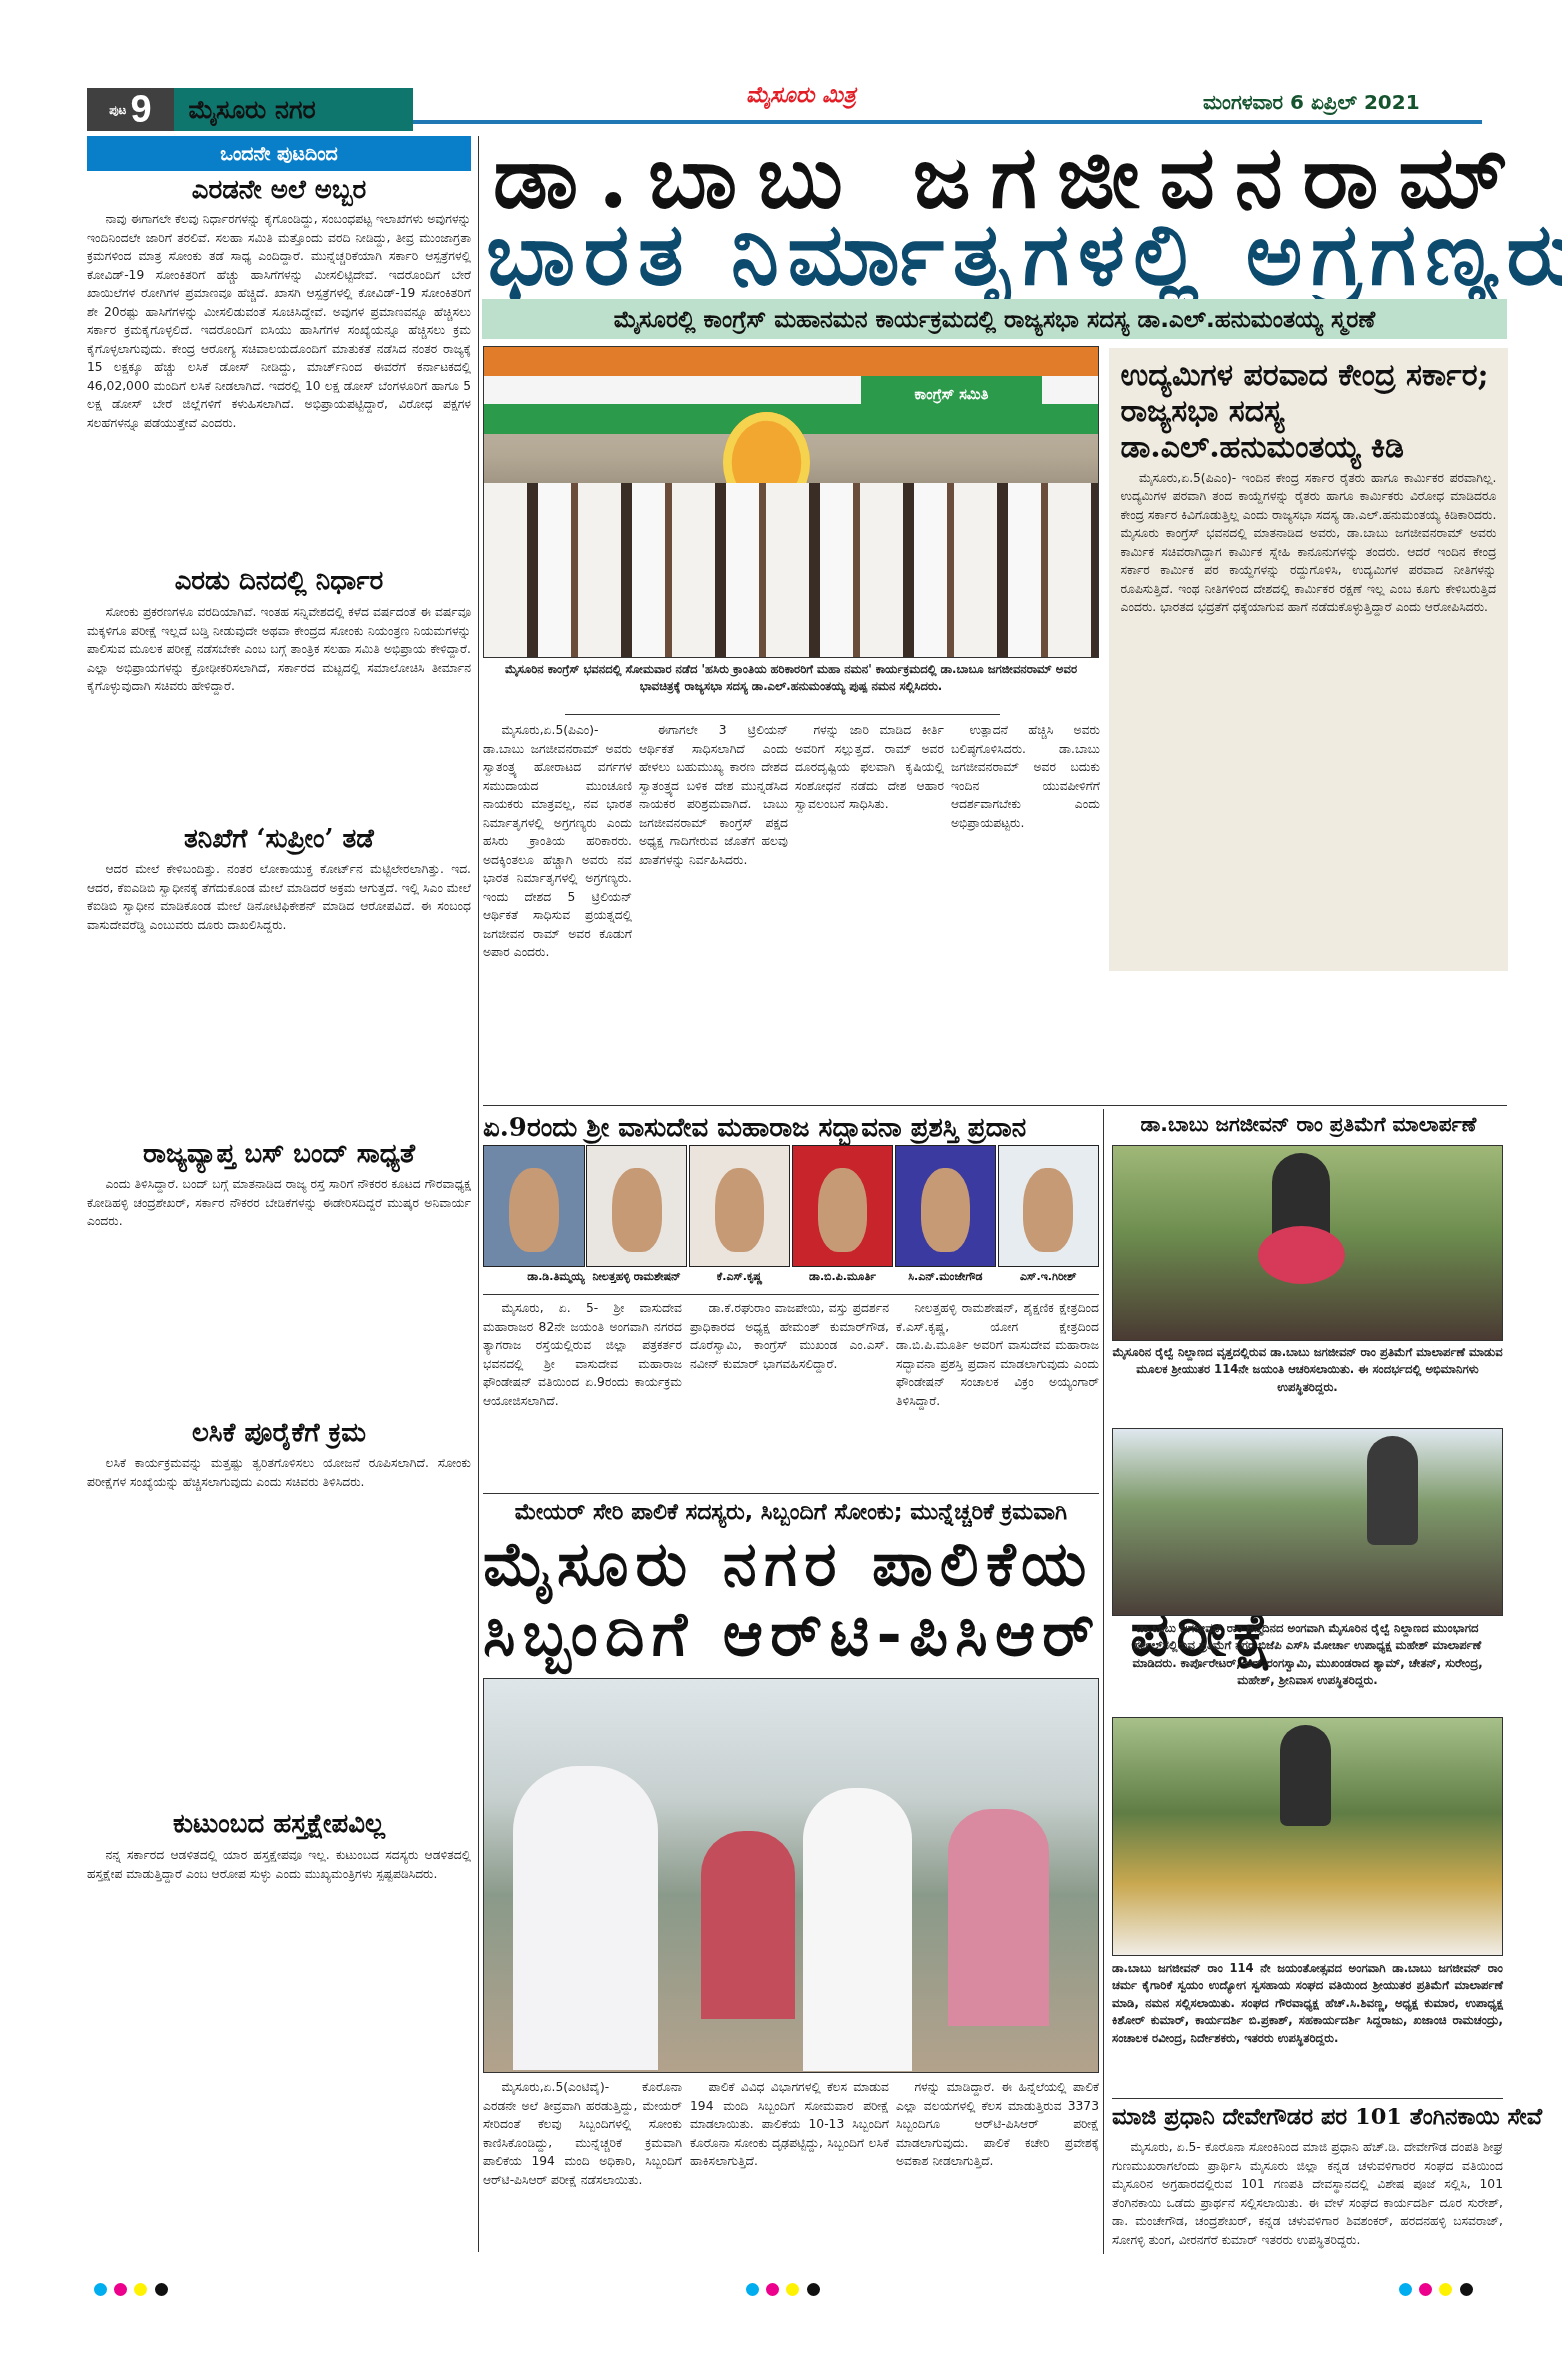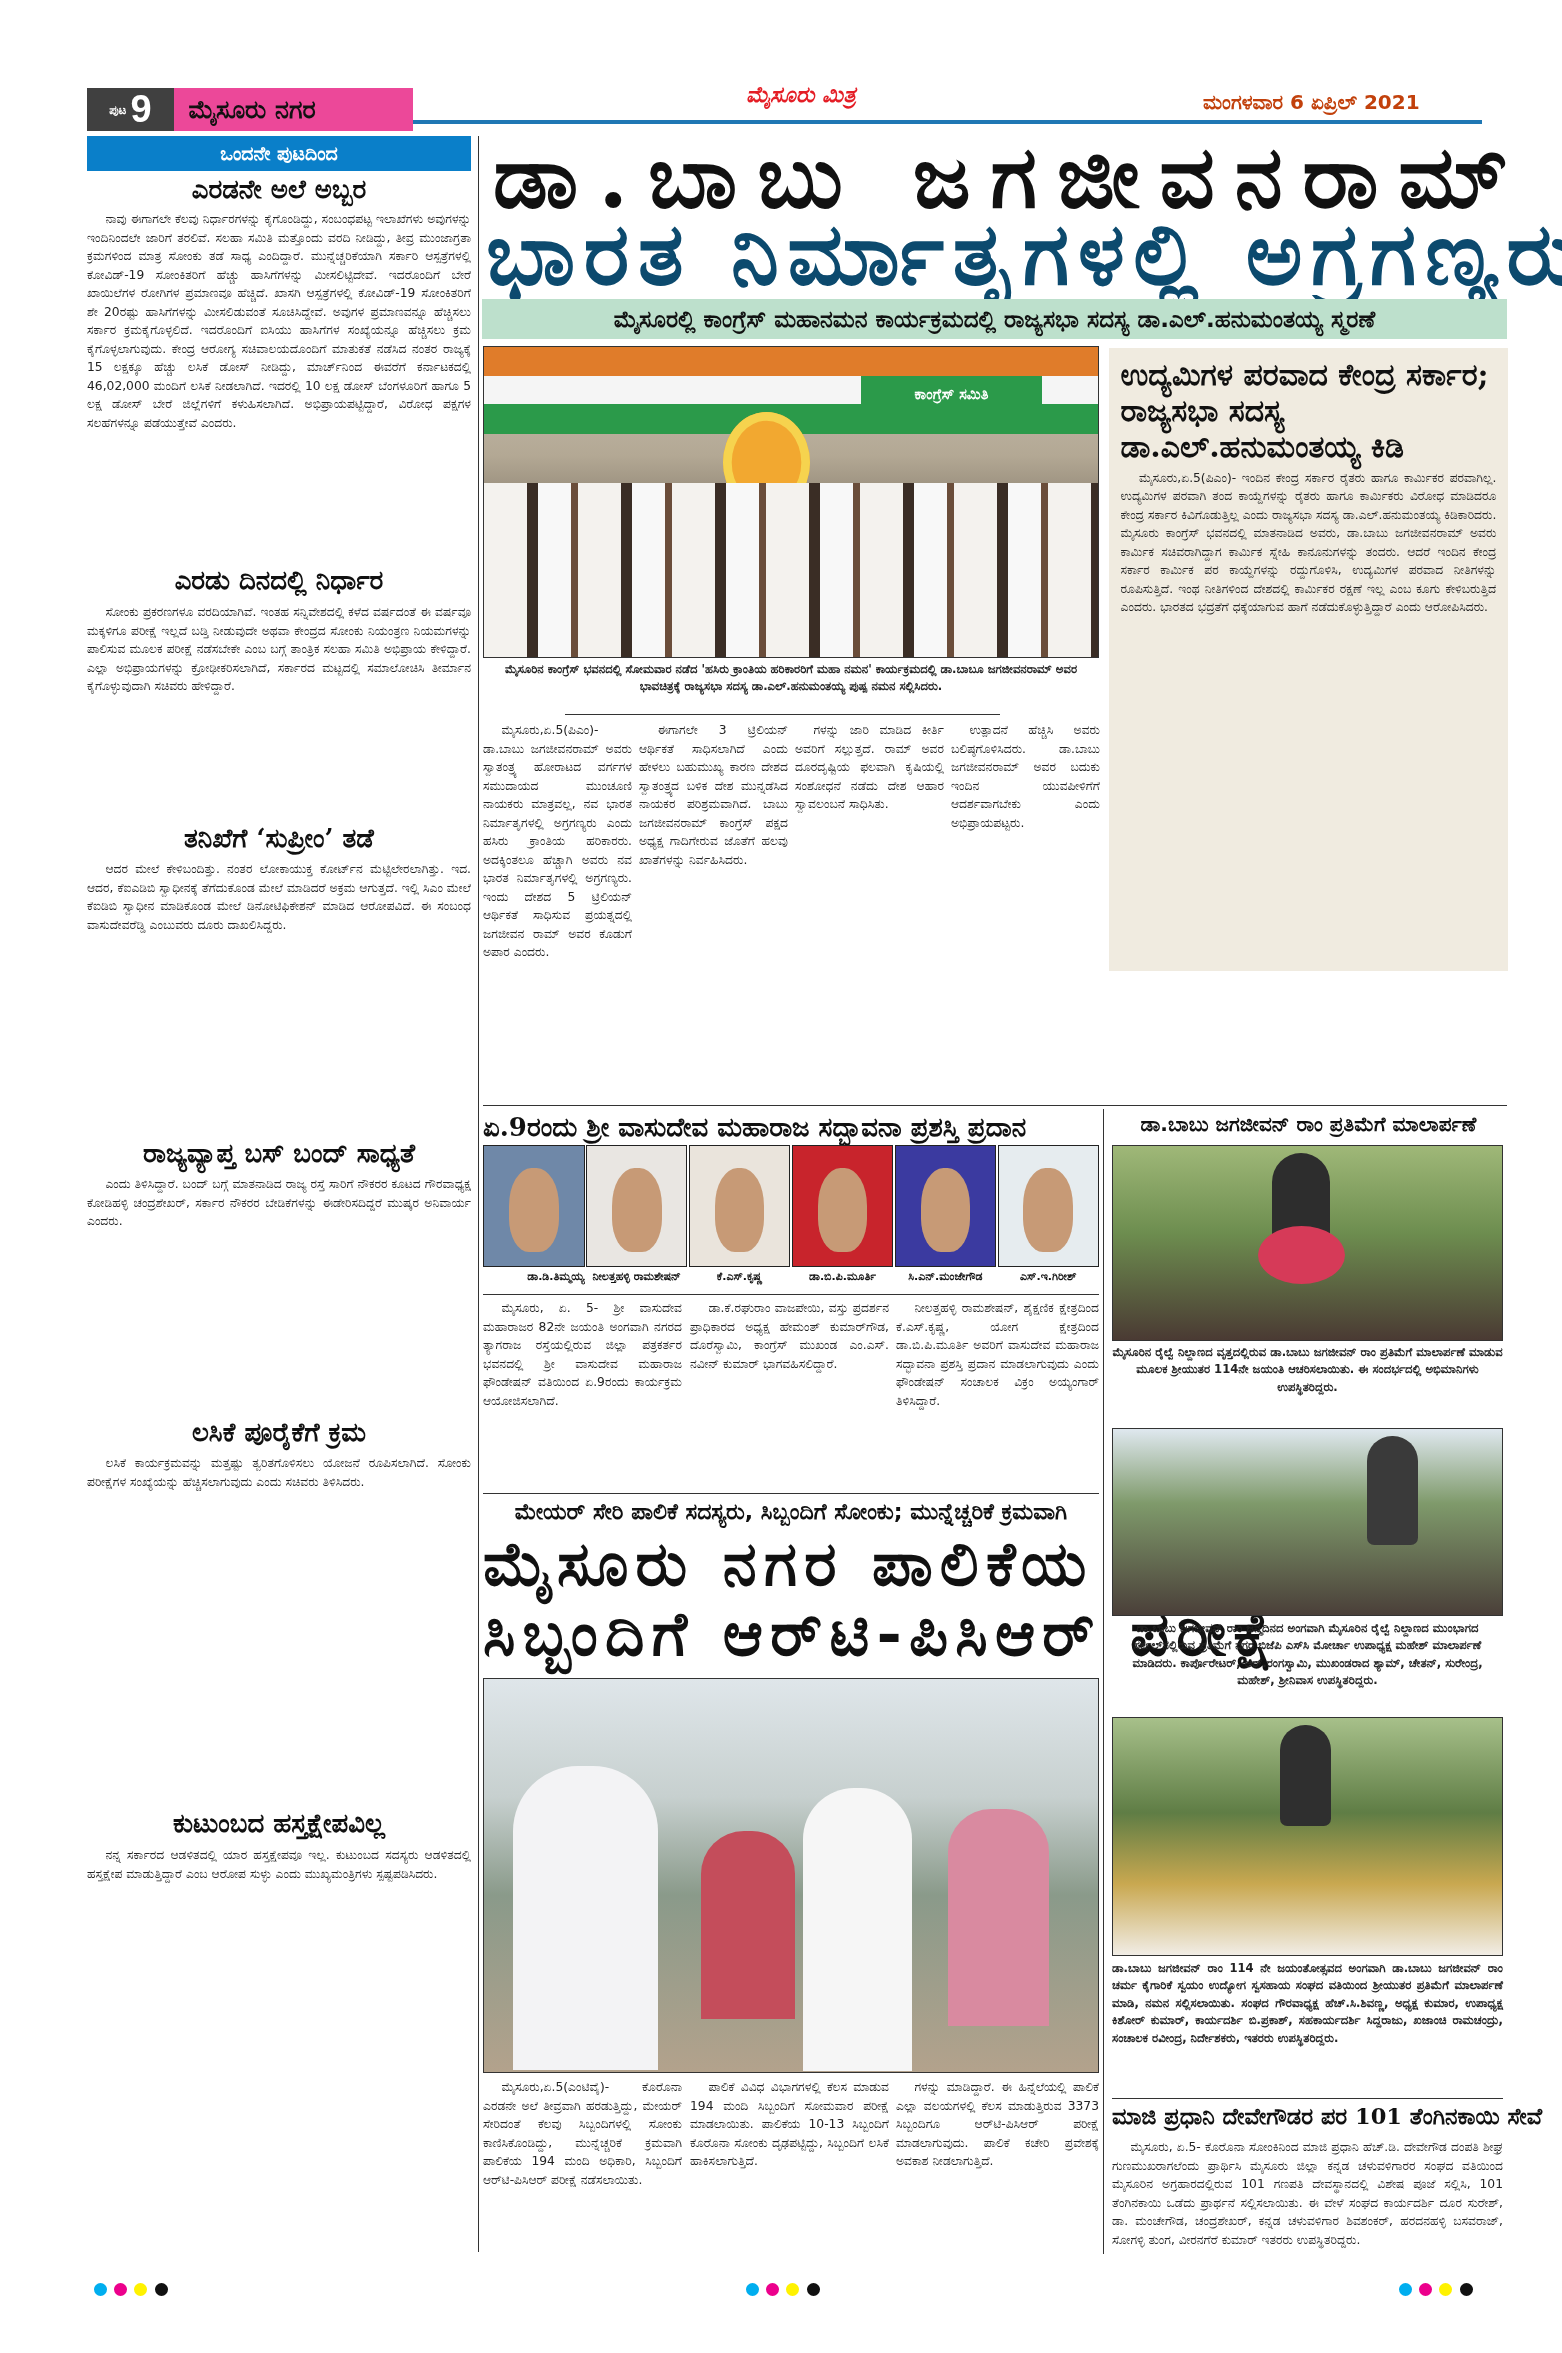--- a/index.html
+++ b/index.html
@@ -6,24 +6,24 @@
   html, body { width: 1562px; height: 2354px; background: #ffffff; overflow: hidden; }
   body { position: relative; font-family: "DejaVu Sans", sans-serif; color: #111; }
   .abs { position: absolute; }
   .text { font-size: 12.3px; line-height: 18.5px; text-align: justify; color: #222; }
   .text p { text-indent: 1.5em; }
 
   
   .page-badge { left: 87px; top: 88px; width: 87px; height: 43px; background: #404040; color: #fff; display:flex; align-items:center; justify-content:center; gap:4.3px; }
   .page-badge .lbl { font-size: 11.6px; font-weight: bold; }
   .page-badge .num { font-size: 38px; font-weight: bold; font-family: "Liberation Sans", sans-serif; }
-  .section-tab { left: 174px; top: 88px; width: 239px; height: 43px; background: #ec4899; font-size: 25px; font-weight: bold; display:flex; align-items:center; padding-left: 14.5px; }
+  .section-tab { left: 174px; top: 88px; width: 239px; height: 43px; background: #0f766e; font-size: 25px; font-weight: bold; display:flex; align-items:center; padding-left: 14.5px; }
   .mast-rule { left: 413px; top: 120px; width: 1069px; height: 3.6px; background: #1f77b4; }
   .brand { left: 746px; top: 81px; font-size: 22px; color: #e41e26; font-weight: bold; font-style: italic; font-family: "DejaVu Serif", serif; }
-  .date { left: 1203px; top: 90px; font-size: 20px; color: #c2410c; font-weight: bold; }
+  .date { left: 1203px; top: 90px; font-size: 20px; color: #14532d; font-weight: bold; }
 
   
   .blue-bar { left: 87px; top: 136px; width: 384px; height: 35px; background: #0a7fc9; color: #fff; font-size: 19px; font-weight: bold; display:flex; align-items:center; justify-content:center; }
   .col-head { width: 384px; font-size: 26px; font-weight: bold; text-align: center; font-family: "DejaVu Serif", serif; }
   .vrule { width: 0.7px; background: #333; }
 
   
   .hl1 { left: 493px; top: 130px; width: 1015px; font-size: 86px; font-weight: bold; letter-spacing: 20px; font-family: "DejaVu Serif", serif; white-space: nowrap; line-height: 94px; }
   .hl2 { left: 486px; top: 207px; width: 1022px; font-size: 86px; font-weight: bold; color: #0c4a6e; letter-spacing: 8.7px; font-family: "DejaVu Serif", serif; white-space: nowrap; line-height: 94px; }
   .deck { left: 482px; top: 299px; width: 1025px; height: 40px; background: #bde0cc; font-size: 23px; font-weight: bold; display:flex; align-items:center; justify-content:center; }

